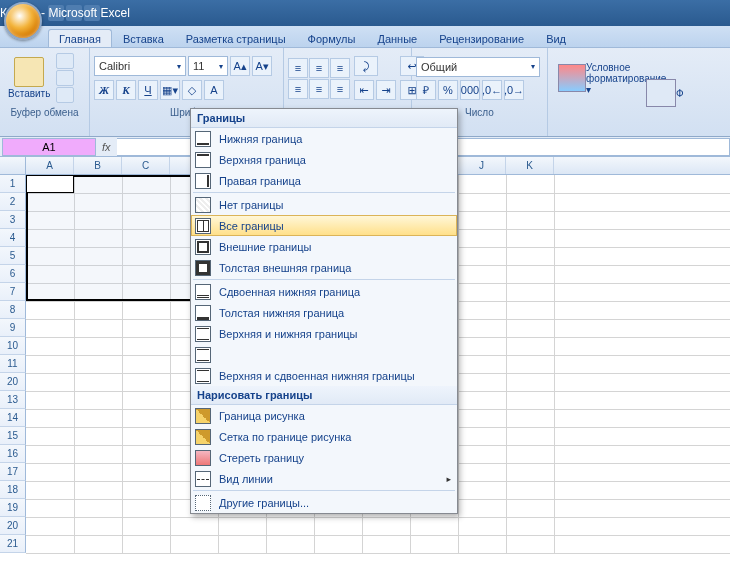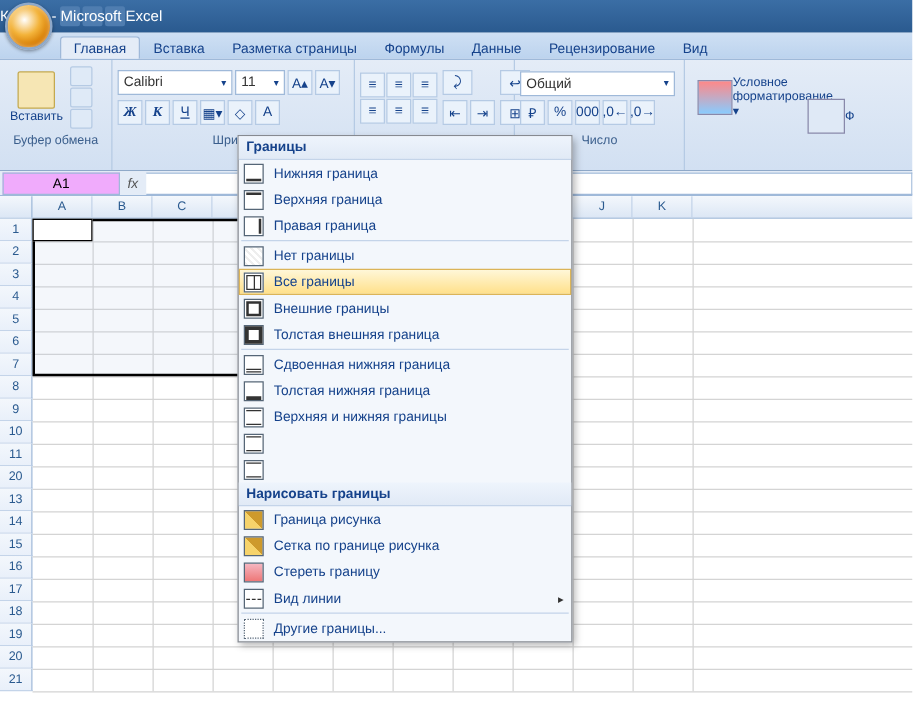--- a/index.html
+++ b/index.html
@@ -362,20 +362,21 @@
     </div>
     <div class="dd-item">
       <div class="dd-ico bi-topbot"></div>
       <span>Верхняя и нижняя границы</span>
     </div>
     <div class="dd-item">
       <div class="dd-ico bi-topbot"></div>
     </div>
     <div class="dd-item">
       <div class="dd-ico bi-topbot"></div>
+      <span>Верхняя и сдвоенная нижняя границы</span>
     </div>
     <div class="dd-title">Нарисовать границы</div>
     <div class="dd-item">
       <div class="dd-ico bi-pencil"></div>
       <span>Граница рисунка</span>
     </div>
     <div class="dd-item">
       <div class="dd-ico bi-pencil"></div>
       <span>Сетка по границе рисунка</span>
     </div>

